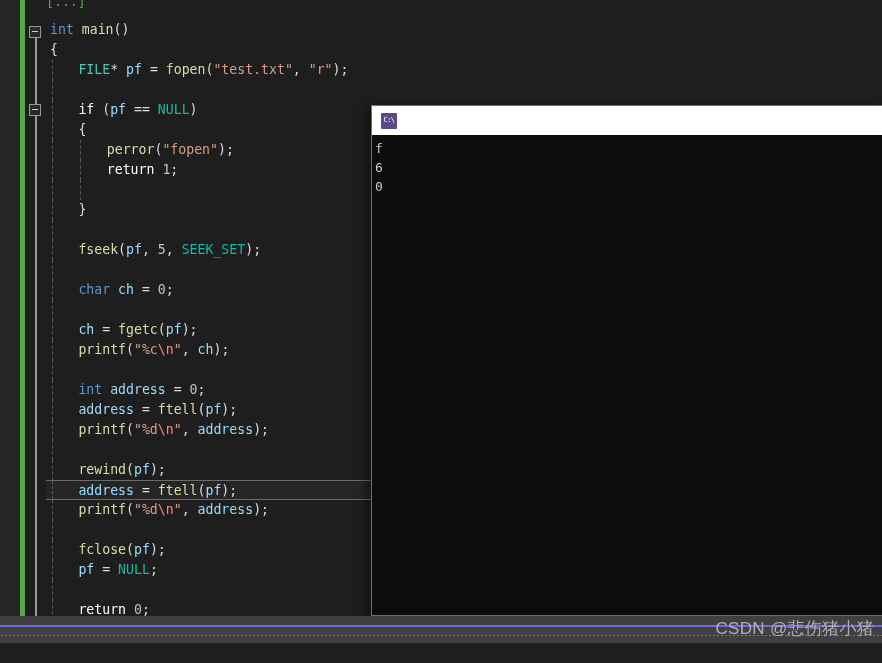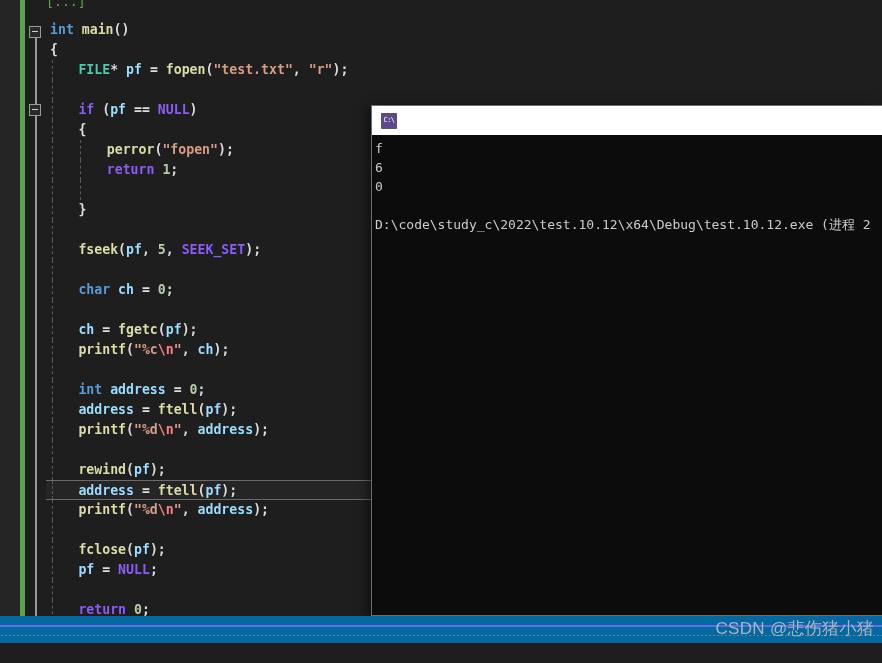--- a/index.html
+++ b/index.html
@@ -76,45 +76,44 @@
     font-size: 13.2px;
     line-height: 20px;
     color: #dcdcdc;
     white-space: pre;
   }
   .ln {
     position: relative;
     height: 20px;
     padding-left: 4px;
     box-sizing: border-box;
-    font-weight: bold;
   }
   .ln.current {
     border-top: 1px solid #6b6b6b;
     border-bottom: 1px solid #6b6b6b;
     background: #252526;
     height: 20px;
   }
 
   
   .guide {
     position: absolute;
     top: 0;
     width: 0;
     height: 100%;
     border-left: 1px dashed #5a5a5a;
   }
 
   
   .k    { color: #569cd6; }   
-  .kw   { color: #8b5cf6; }   
+  .kw   { color: #ffffff; }   
   .typ  { color: #4ec9b0; }   
   .fn   { color: #dcdcaa; }   
   .var  { color: #9cdcfe; }   
-  .mac  { color: #8b5cf6; }   
+  .mac  { color: #14b8a6; }   
   .str  { color: #d69d85; }   
   .esc  { color: #ff8080; }   
   .num  { color: #b5cea8; }   
   .p    { color: #dcdcdc; }   
   .pr   { color: #dcdcdc; }   
 
   
   #console-window {
     position: absolute;
     left: 371px; top: 105px;
@@ -233,21 +232,21 @@
     left: 207px; top: 0;
     width: 675px; height: 20px;
     background: #2d2d30;
   }
 
   
   #footer {
     position: absolute;
     left: 0; top: 616px;
     width: 882px; height: 27px;
-    background: #0369a1;
+    background: #404040;
     overflow: hidden;
   }
   #footer-rule {
     position: absolute;
     left: 0; top: 9px;
     width: 882px; height: 2px;
     background: #6a6ae0;
   }
   #footer-dots {
     position: absolute;
@@ -299,21 +298,21 @@
 
     <div id="code"><div class="ln"><span style="padding-left: 0px;"></span></div><div class="ln"><span style="padding-left: 0px;"><span class="k">int </span><span class="fn">main</span><span class="pr">()</span></span></div><div class="ln"><span style="padding-left: 0px;"><span class="p">{</span></span></div><div class="ln"><span class="guide" style="left: 6px;"></span><span style="padding-left: 28.4px;"><span class="typ">FILE</span><span class="p">* </span><span class="var">pf</span><span class="p"> = </span><span class="fn">fopen</span><span class="pr">(</span><span class="str">"test.txt"</span><span class="p">, </span><span class="str">"r"</span><span class="pr">)</span><span class="p">;</span></span></div><div class="ln"><span class="guide" style="left: 6px;"></span><span style="padding-left: 28.4px;"></span></div><div class="ln"><span class="guide" style="left: 6px;"></span><span style="padding-left: 28.4px;"><span class="kw">if </span><span class="pr">(</span><span class="var">pf</span><span class="p"> == </span><span class="mac">NULL</span><span class="pr">)</span></span></div><div class="ln"><span class="guide" style="left: 6px;"></span><span style="padding-left: 28.4px;"><span class="p">{</span></span></div><div class="ln"><span class="guide" style="left: 6px;"></span><span class="guide" style="left: 34.4px;"></span><span style="padding-left: 56.8px;"><span class="fn">perror</span><span class="pr">(</span><span class="str">"fopen"</span><span class="pr">)</span><span class="p">;</span></span></div><div class="ln"><span class="guide" style="left: 6px;"></span><span class="guide" style="left: 34.4px;"></span><span style="padding-left: 56.8px;"><span class="kw">return </span><span class="num">1</span><span class="p">;</span></span></div><div class="ln"><span class="guide" style="left: 6px;"></span><span class="guide" style="left: 34.4px;"></span><span style="padding-left: 56.8px;"></span></div><div class="ln"><span class="guide" style="left: 6px;"></span><span style="padding-left: 28.4px;"><span class="p">}</span></span></div><div class="ln"><span class="guide" style="left: 6px;"></span><span style="padding-left: 28.4px;"></span></div><div class="ln"><span class="guide" style="left: 6px;"></span><span style="padding-left: 28.4px;"><span class="fn">fseek</span><span class="pr">(</span><span class="var">pf</span><span class="p">, </span><span class="num">5</span><span class="p">, </span><span class="mac">SEEK_SET</span><span class="pr">)</span><span class="p">;</span></span></div><div class="ln"><span class="guide" style="left: 6px;"></span><span style="padding-left: 28.4px;"></span></div><div class="ln"><span class="guide" style="left: 6px;"></span><span style="padding-left: 28.4px;"><span class="k">char </span><span class="var">ch</span><span class="p"> = </span><span class="num">0</span><span class="p">;</span></span></div><div class="ln"><span class="guide" style="left: 6px;"></span><span style="padding-left: 28.4px;"></span></div><div class="ln"><span class="guide" style="left: 6px;"></span><span style="padding-left: 28.4px;"><span class="var">ch</span><span class="p"> = </span><span class="fn">fgetc</span><span class="pr">(</span><span class="var">pf</span><span class="pr">)</span><span class="p">;</span></span></div><div class="ln"><span class="guide" style="left: 6px;"></span><span style="padding-left: 28.4px;"><span class="fn">printf</span><span class="pr">(</span><span class="str">"%c</span><span class="esc">\n</span><span class="str">"</span><span class="p">, </span><span class="var">ch</span><span class="pr">)</span><span class="p">;</span></span></div><div class="ln"><span class="guide" style="left: 6px;"></span><span style="padding-left: 28.4px;"></span></div><div class="ln"><span class="guide" style="left: 6px;"></span><span style="padding-left: 28.4px;"><span class="k">int </span><span class="var">address</span><span class="p"> = </span><span class="num">0</span><span class="p">;</span></span></div><div class="ln"><span class="guide" style="left: 6px;"></span><span style="padding-left: 28.4px;"><span class="var">address</span><span class="p"> = </span><span class="fn">ftell</span><span class="pr">(</span><span class="var">pf</span><span class="pr">)</span><span class="p">;</span></span></div><div class="ln"><span class="guide" style="left: 6px;"></span><span style="padding-left: 28.4px;"><span class="fn">printf</span><span class="pr">(</span><span class="str">"%d</span><span class="esc">\n</span><span class="str">"</span><span class="p">, </span><span class="var">address</span><span class="pr">)</span><span class="p">;</span></span></div><div class="ln"><span class="guide" style="left: 6px;"></span><span style="padding-left: 28.4px;"></span></div><div class="ln"><span class="guide" style="left: 6px;"></span><span style="padding-left: 28.4px;"><span class="fn">rewind</span><span class="pr">(</span><span class="var">pf</span><span class="pr">)</span><span class="p">;</span></span></div><div class="ln current"><span class="guide" style="left: 6px;"></span><span style="padding-left: 28.4px;"><span class="var">address</span><span class="p"> = </span><span class="fn">ftell</span><span class="pr">(</span><span class="var">pf</span><span class="pr">)</span><span class="p">;</span></span></div><div class="ln"><span class="guide" style="left: 6px;"></span><span style="padding-left: 28.4px;"><span class="fn">printf</span><span class="pr">(</span><span class="str">"%d</span><span class="esc">\n</span><span class="str">"</span><span class="p">, </span><span class="var">address</span><span class="pr">)</span><span class="p">;</span></span></div><div class="ln"><span class="guide" style="left: 6px;"></span><span style="padding-left: 28.4px;"></span></div><div class="ln"><span class="guide" style="left: 6px;"></span><span style="padding-left: 28.4px;"><span class="fn">fclose</span><span class="pr">(</span><span class="var">pf</span><span class="pr">)</span><span class="p">;</span></span></div><div class="ln"><span class="guide" style="left: 6px;"></span><span style="padding-left: 28.4px;"><span class="var">pf</span><span class="p"> = </span><span class="mac">NULL</span><span class="p">;</span></span></div><div class="ln"><span class="guide" style="left: 6px;"></span><span style="padding-left: 28.4px;"></span></div><div class="ln"><span class="guide" style="left: 6px;"></span><span style="padding-left: 28.4px;"><span class="kw">return </span><span class="num">0</span><span class="p">;</span></span></div></div>
   </div>
 
   <div id="console-window">
     <div id="console-titlebar">
       <div id="console-icon">
         <span>C:\</span>
       </div>
     </div>
-    <div id="console-body"><div class="cline">f</div><div class="cline">6</div><div class="cline">0</div><div class="cblank"></div><div class="cline">D:\code\study_c\2022\test.10.12\x64\Debug\test.10.12.exe (进程 2</div></div>
+    <div id="console-body"><div class="cline">f</div><div class="cline">6</div><div class="cline">0</div><div class="cblank"></div></div>
   </div>
 
 
   <div id="footer">
     <div id="footer-rule"></div>
     <div id="footer-dots"></div>
     <div id="watermark">CSDN @悲伤猪小猪</div>
   </div>
 
 </div>

